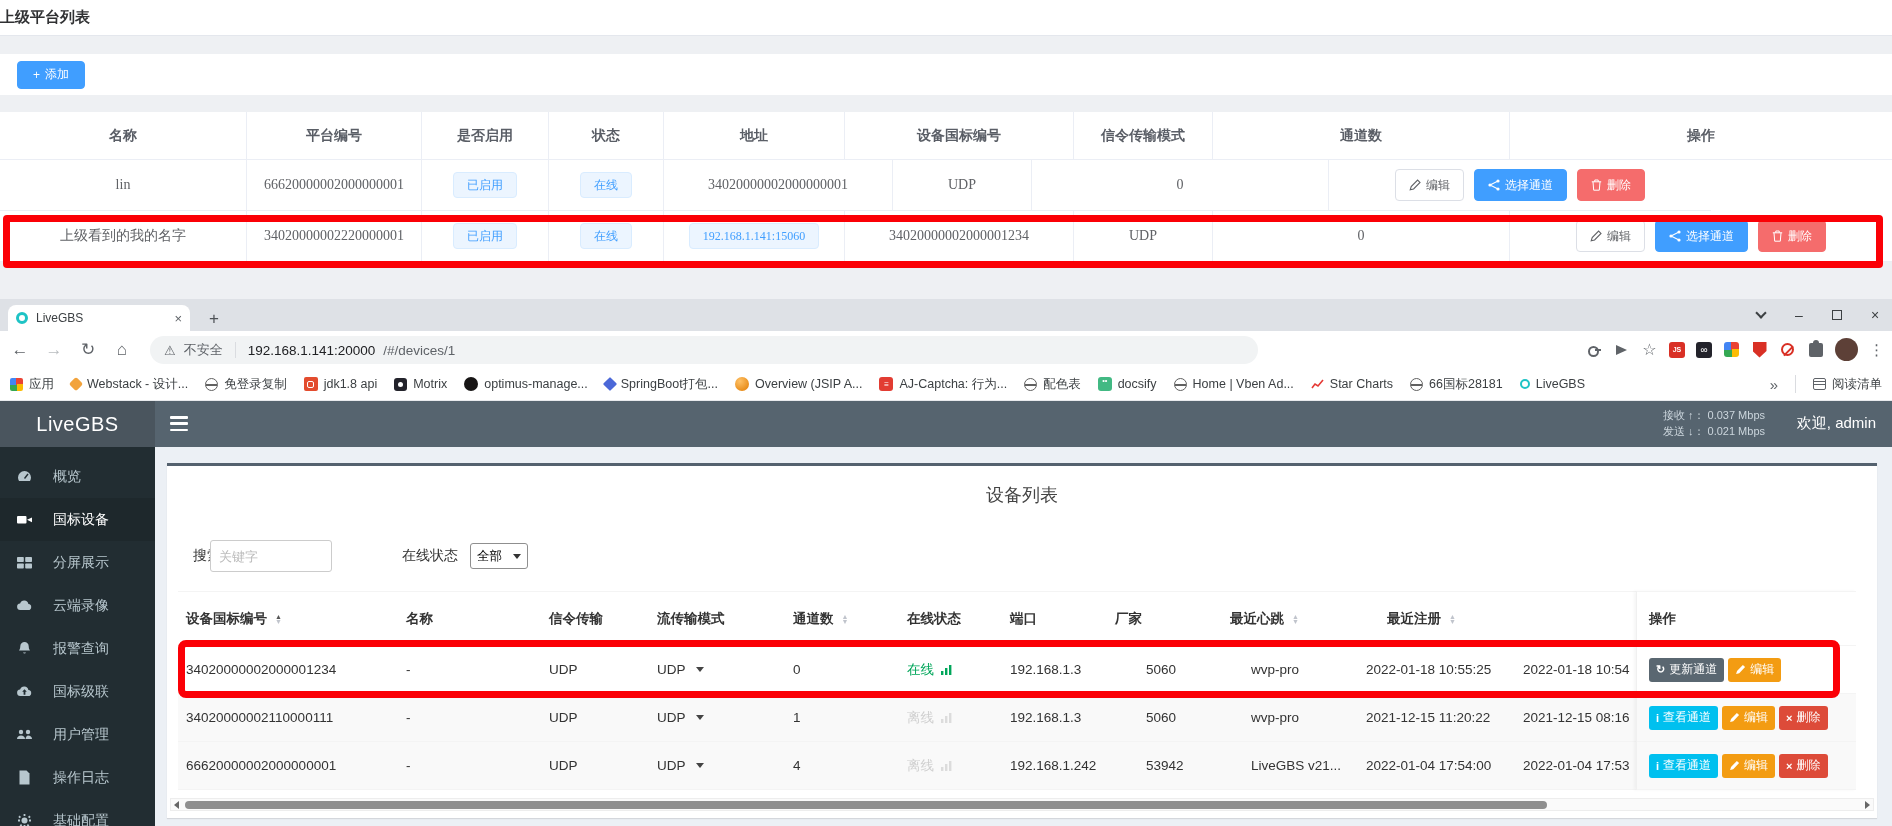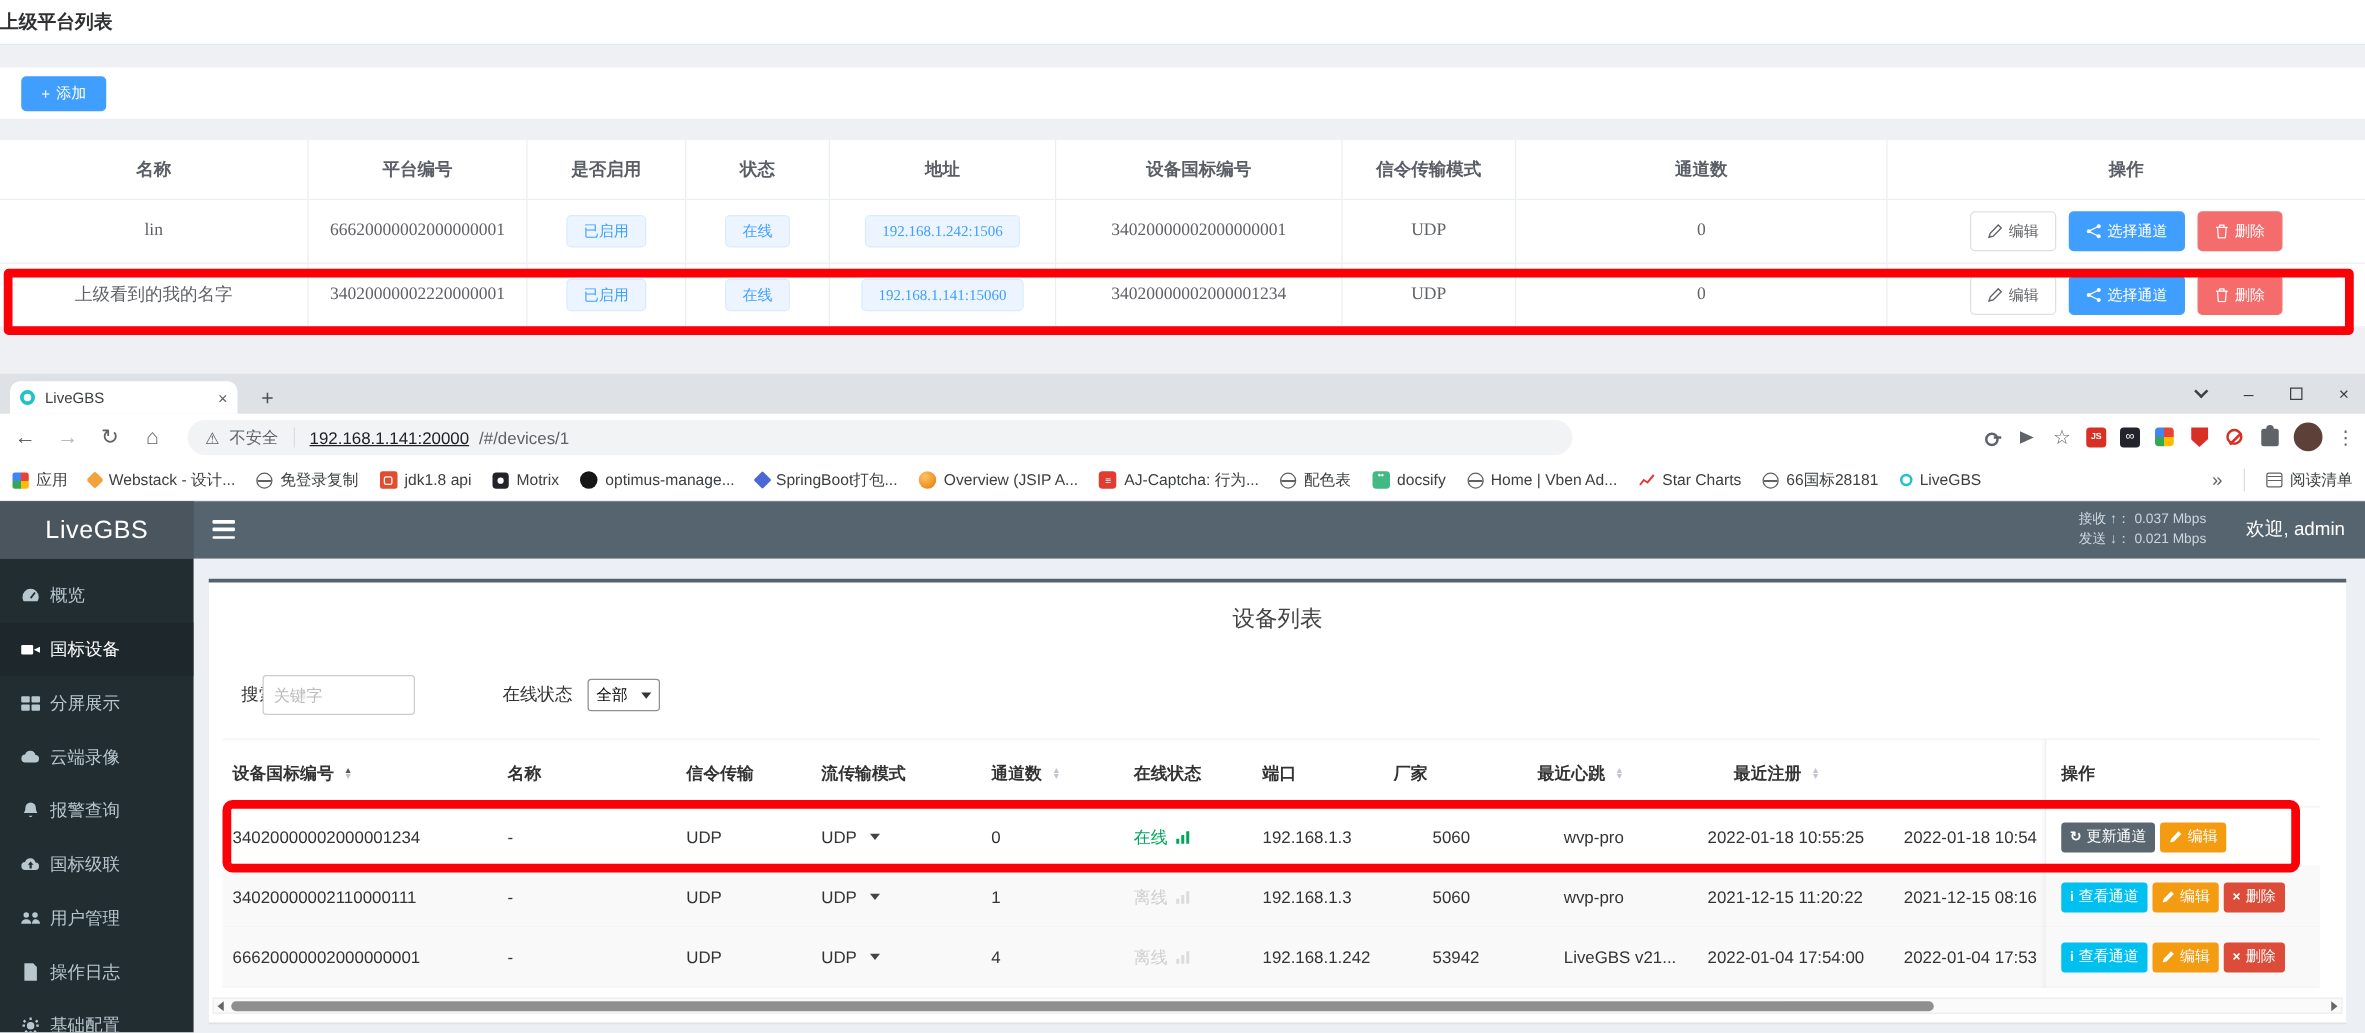--- a/index.html
+++ b/index.html
@@ -44,21 +44,21 @@
   .wc { width:18px; height:18px; display:flex; align-items:center; justify-content:center; cursor:pointer; font-size:14px; }
   .chev-down { width:8px; height:8px; border-right:2px solid #3c4043; border-bottom:2px solid #3c4043; transform:rotate(45deg); margin-top:-4px; }
   .wc-box { width:10px; height:10px; border:1.5px solid #3c4043; }
   .addressbar { position:relative; width:100%; height:37px; background:#fff; display:flex; align-items:center; }
   .nav-ic { width:28px; height:28px; display:flex; align-items:center; justify-content:center; font-size:17px; color:#5f6368; margin-left:6px; cursor:pointer; }
   .nav-ic.dim { color:#b8bcbf; }
   .omnibox { position:absolute; left:150px; top:5px; width:1108px; height:28px; background:#f1f3f4; border-radius:14px; display:flex; align-items:center; padding:0 14px; gap:8px; }
   .warn-ic { font-size:13px; color:#5f6368; }
   .sec-label { font-size:13px; color:#5f6368; }
   .omni-sep { width:1px; height:16px; background:#dadce0; margin:0 4px; }
-  .url-host { font-size:13.5px; color:#202124; font-weight:500;text-decoration:underline; }
+  .url-host { font-size:13.5px; color:#202124; font-weight:500; }
   .url-path { font-size:13.5px; color:#5f6368; }
   .addr-right { position:absolute; right:8px; top:0; height:37px; display:flex; align-items:center; gap:11px; }
   .ext { width:17px; height:17px; display:flex; align-items:center; justify-content:center; cursor:pointer; }
   .ico-key { width:12px; height:12px; position:relative; }
   .ico-key:before { content:""; position:absolute; left:0; top:2px; width:7px; height:7px; border:2px solid #5f6368; border-radius:50%; }
   .ico-key:after { content:""; position:absolute; left:7px; top:5px; width:6px; height:2px; background:#5f6368; }
   .ico-send { width:0; height:0; border-left:11px solid #5f6368; border-top:5px solid transparent; border-bottom:5px solid transparent; }
   .ico-star { font-size:16px; color:#5f6368; }
   .ext-js { background:#d93025; border-radius:3px; color:#fff; font-size:7px; font-weight:bold; width:16px; height:16px; }
   .ext-inf { background:#23232b; border-radius:3px; color:#fff; font-size:10px; width:16px; height:16px; }
@@ -93,21 +93,21 @@
   .ico-reading { width:13px; height:12px; border:1.5px solid #5f6368; border-radius:2px; background:linear-gradient(#fff 2px, #5f6368 2px, #5f6368 3px, #fff 3px, #fff 5px, #5f6368 5px, #5f6368 6px, #fff 6px); }
 
   
   .app-header { position:absolute; left:0; top:401px; width:1892px; height:46px; background:#56646f; }
   .logo { position:absolute; left:0; top:0; width:155px; height:46px; background:#4a555e; color:#fff; font-size:20px; display:flex; align-items:center; justify-content:center; letter-spacing:.5px; }
   .hamburger { position:absolute; left:170px; top:15px; width:18px; height:15px; display:flex; flex-direction:column; justify-content:space-between; cursor:pointer; }
   .hamburger i { height:2.5px; background:#fff; border-radius:1px; }
   .hdr-stats { position:absolute; right:127px; top:6px; text-align:right; font-size:11px; line-height:16px; color:#ccd6dd; }
   .hdr-welcome { position:absolute; right:16px; top:13px; color:#fff; font-size:15px; }
   .sidebar { position:absolute; left:0; top:447px; width:155px; height:379px; background:#222d32; padding-top:8px; }
-  .sb-item { height:43px; display:flex; align-items:center; gap:7px; padding-left:16px; color:#b8c7ce; font-size:14px; cursor:pointer; }
+  .sb-item { height:43px; display:flex; align-items:center; gap:20px; padding-left:16px; color:#b8c7ce; font-size:14px; cursor:pointer; }
   .sb-item.active { background:#1e282c; color:#fff; }
   .sb-item svg { flex:0 0 auto; }
   .content { position:absolute; left:155px; top:447px; width:1737px; height:379px; background:#ecf0f5; }
   .card { position:absolute; left:12px; top:16px; width:1710px; height:355px; background:#fff; border-top:3px solid #54616e; box-shadow:0 1px 1px rgba(0,0,0,.1); }
   .page-title { margin-top:17px; text-align:center; font-size:18px; color:#444; }
   .filters { position:absolute; left:0; top:74px; width:100%; height:32px; }
   .f-label { position:absolute; font-size:14px; color:#333; top:7px; }
   .f-search-label { left:26px; }
   .f-input { position:absolute; left:43px; top:0; width:122px; height:32px; border:1px solid #ccc; border-radius:3px; padding:0 8px; font-size:13px; color:#333; font-family:"Liberation Sans", sans-serif; }
   .f-input::placeholder { color:#bbb; }
@@ -173,23 +173,20 @@
     <div class="tp-body">
       <div class="tp-row">
         <div class="tp-cell w0 serif">lin</div>
         <div class="tp-cell w1 serif">66620000002000000001</div>
         <div class="tp-cell w2">
             <span class="badge">已启用</span>
           </div>
         <div class="tp-cell w3">
             <span class="badge">在线</span>
           </div>
-        <div class="tp-cell w4">
-            <span class="badge serif">192.168.1.242:1506</span>
-          </div>
         <div class="tp-cell w5 serif">34020000002000000001</div>
         <div class="tp-cell w6 serif">UDP</div>
         <div class="tp-cell w7 serif">0</div>
         <div class="tp-cell w8">
           <div class="tp-ops">
             <button class="btn btn-plain">
                 <svg width="12" height="12" viewBox="0 0 12 12">
                   <path d="M1.2 10.8l1-3.2L8.6 1l2.4 2.4-6.4 6.6-3.4.8z" fill="none" stroke="#606266" stroke-width="1.1"></path>
                 </svg>
                 <span>编辑</span>

